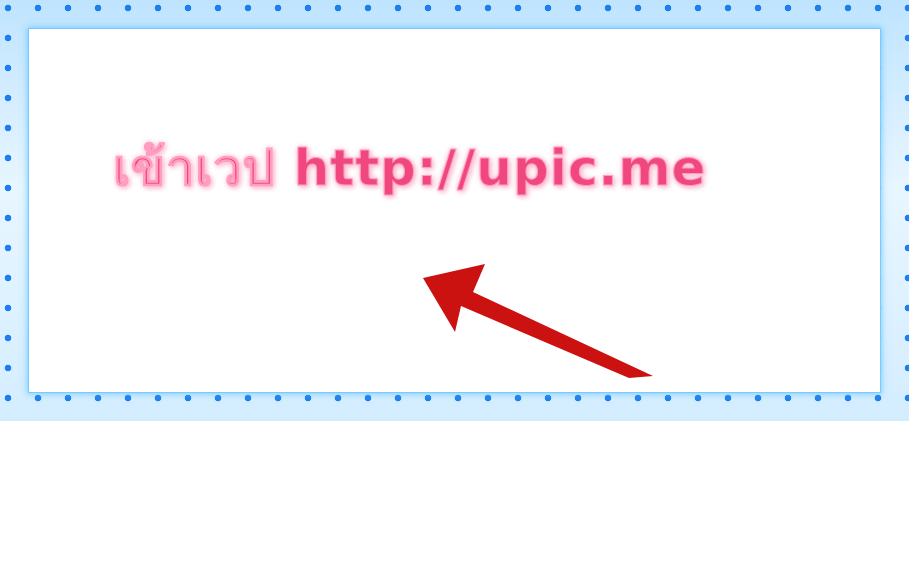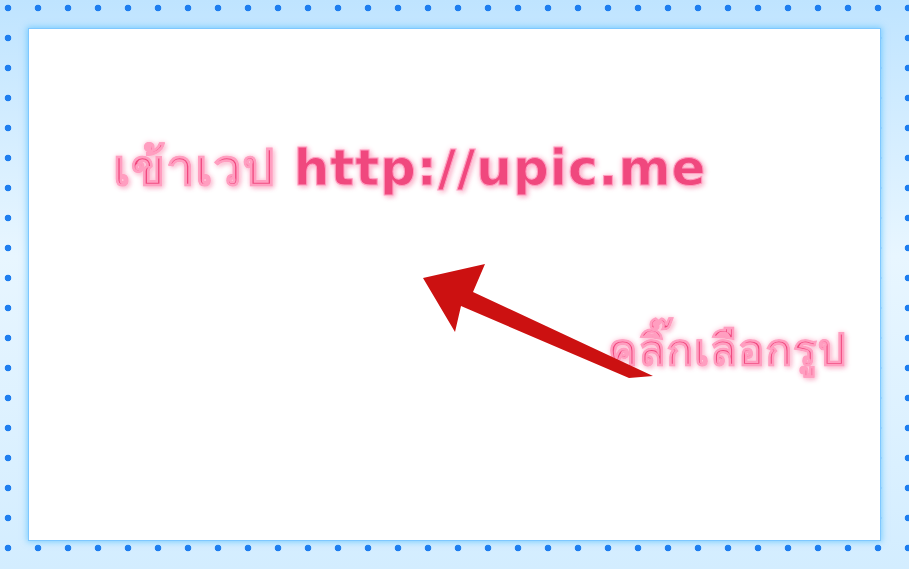--- a/index.html
+++ b/index.html
@@ -1,21 +1,21 @@
 <!DOCTYPE html>
 <html><head>
 <meta charset="utf-8">
 <style>
   html,body{margin:0;padding:0;}
   body{
     width:909px;height:569px;overflow:hidden;
     font-family:"Liberation Sans", sans-serif;
     background:#ffffff;
   }
-  #root{position:relative;width:909px;height:569px;overflow:hidden;background:#ffffff;}
+  #root{position:relative;width:909px;height:421px;overflow:hidden;background:#ffffff;}
 
   
   .frame{
     position:absolute;inset:0;
     background:
       radial-gradient(circle at 8px 8px, #1f7ff0 3.2px, rgba(31,127,240,0) 3.6px) 0 0/30px 30px,
       linear-gradient(180deg,#bfe4ff 0%, #e8f6ff 45%, #d3edff 100%);
     z-index:5;pointer-events:none;
   }
   .frame-hole{
@@ -259,19 +259,18 @@
           <div class="r">- Auto generate image HTML code and image BBCode.</div>
           <div class="r"><span>- NO! </span><span class="porn">pornography</span><span> picture.</span></div>
         </div>
 
       </div>
     </div>
   </div>
 
   <div class="overlay">
     <div class="thai" id="thai1">เข้าเวป http://upic.me</div>
-    <div class="thai" id="thai2">คลิ๊กเลือกรูป</div>
     <svg class="arrow" width="250" height="120" viewBox="0 0 250 120">
       <path d="M8 20 L70 6 L58 34 L238 118 L214 120 L46 48 L40 74 Z" fill="#cc1111"></path>
     </svg>
   </div>
 
 </div>
 
 </body></html>

